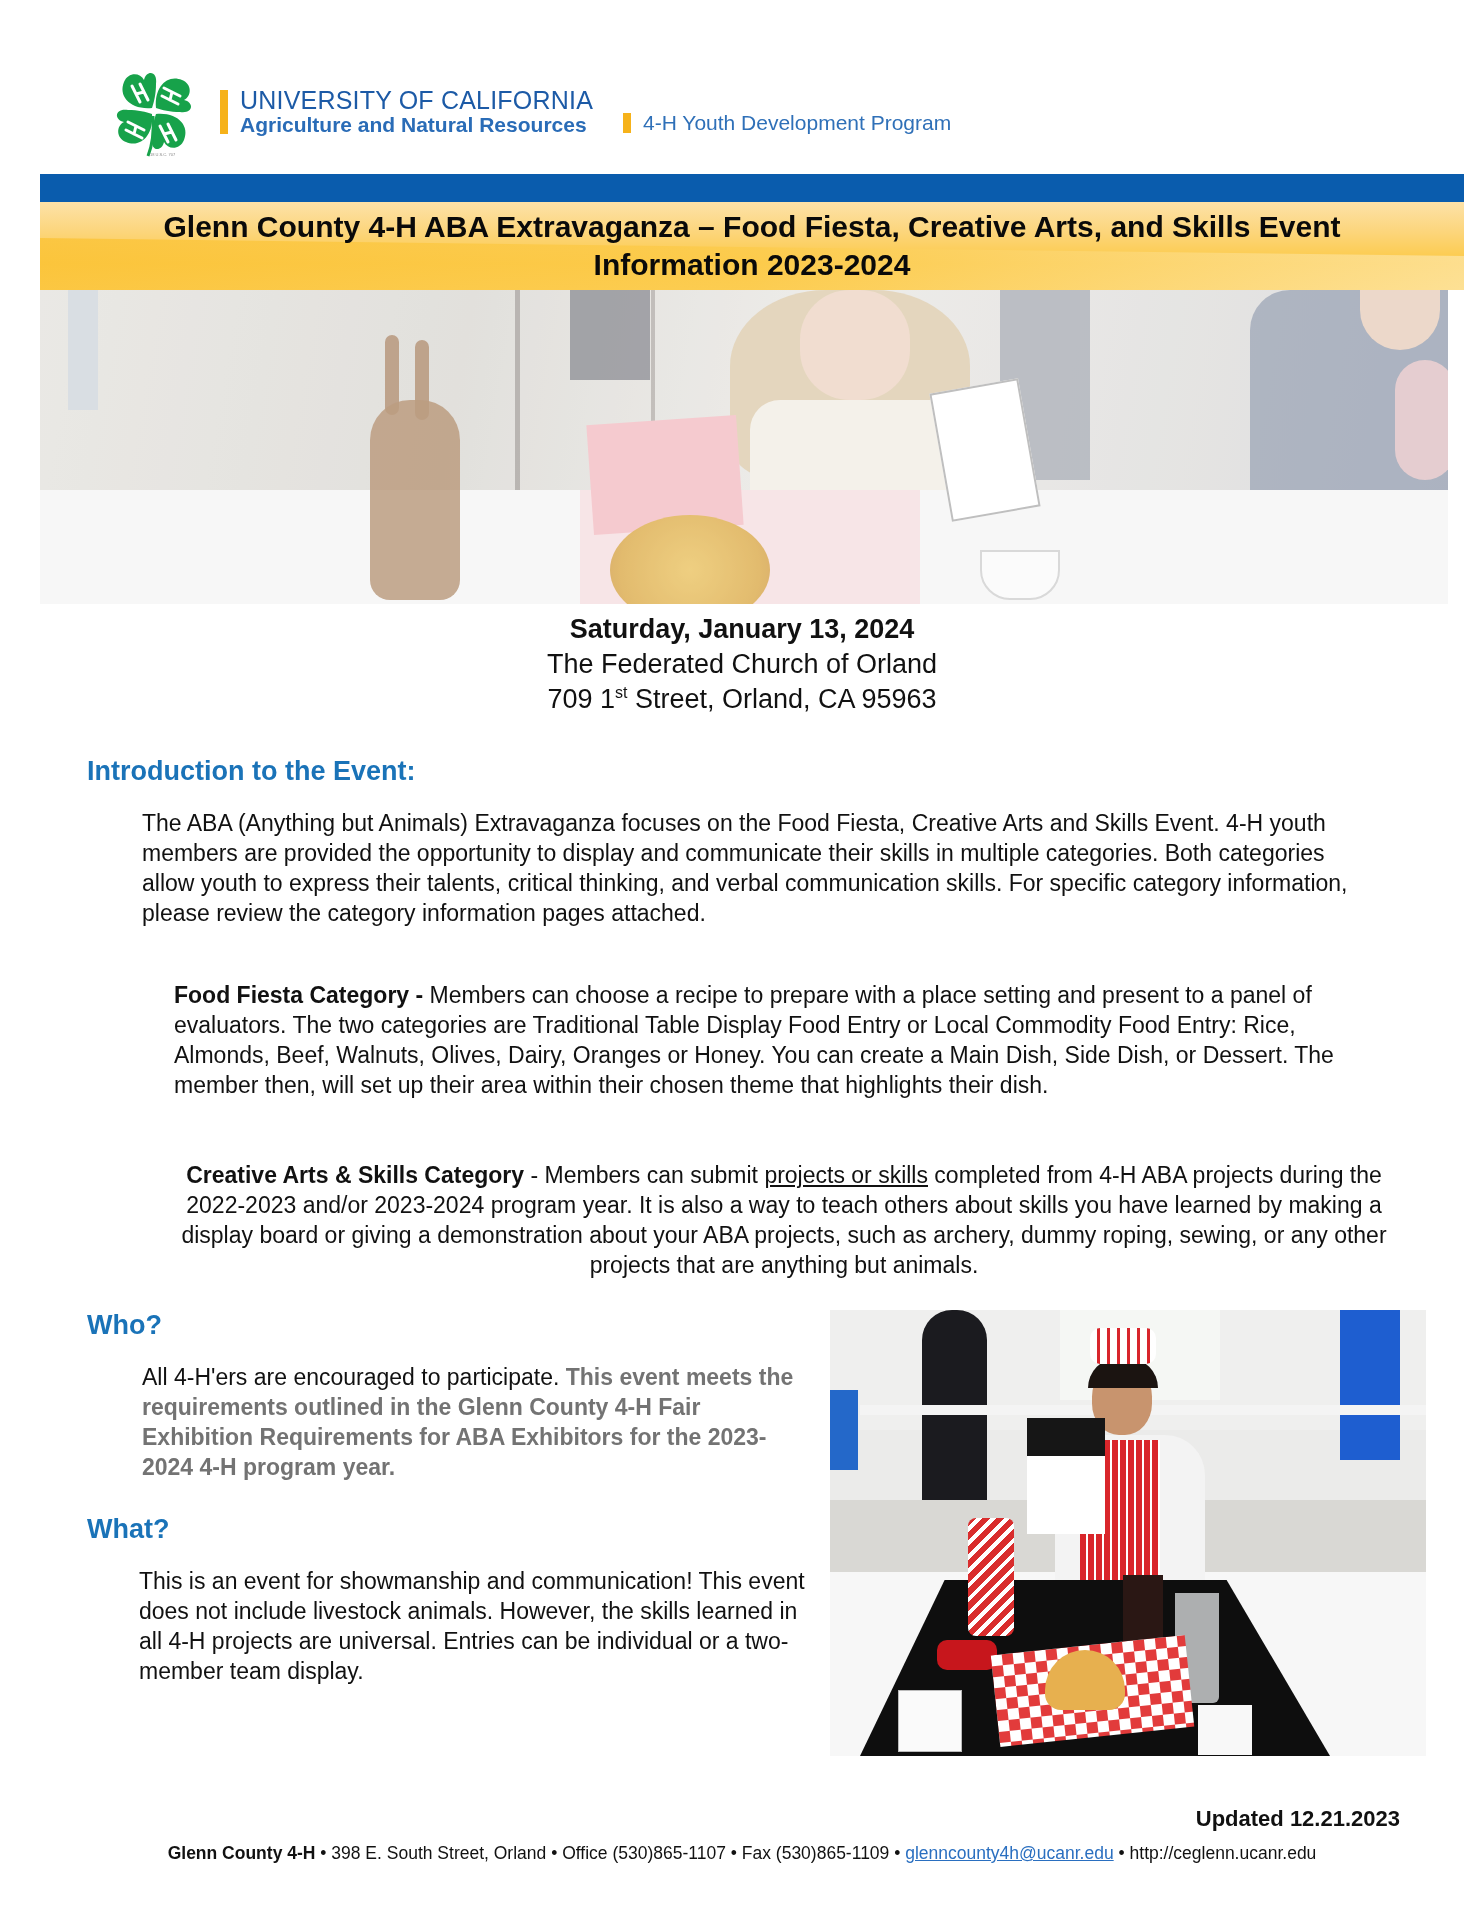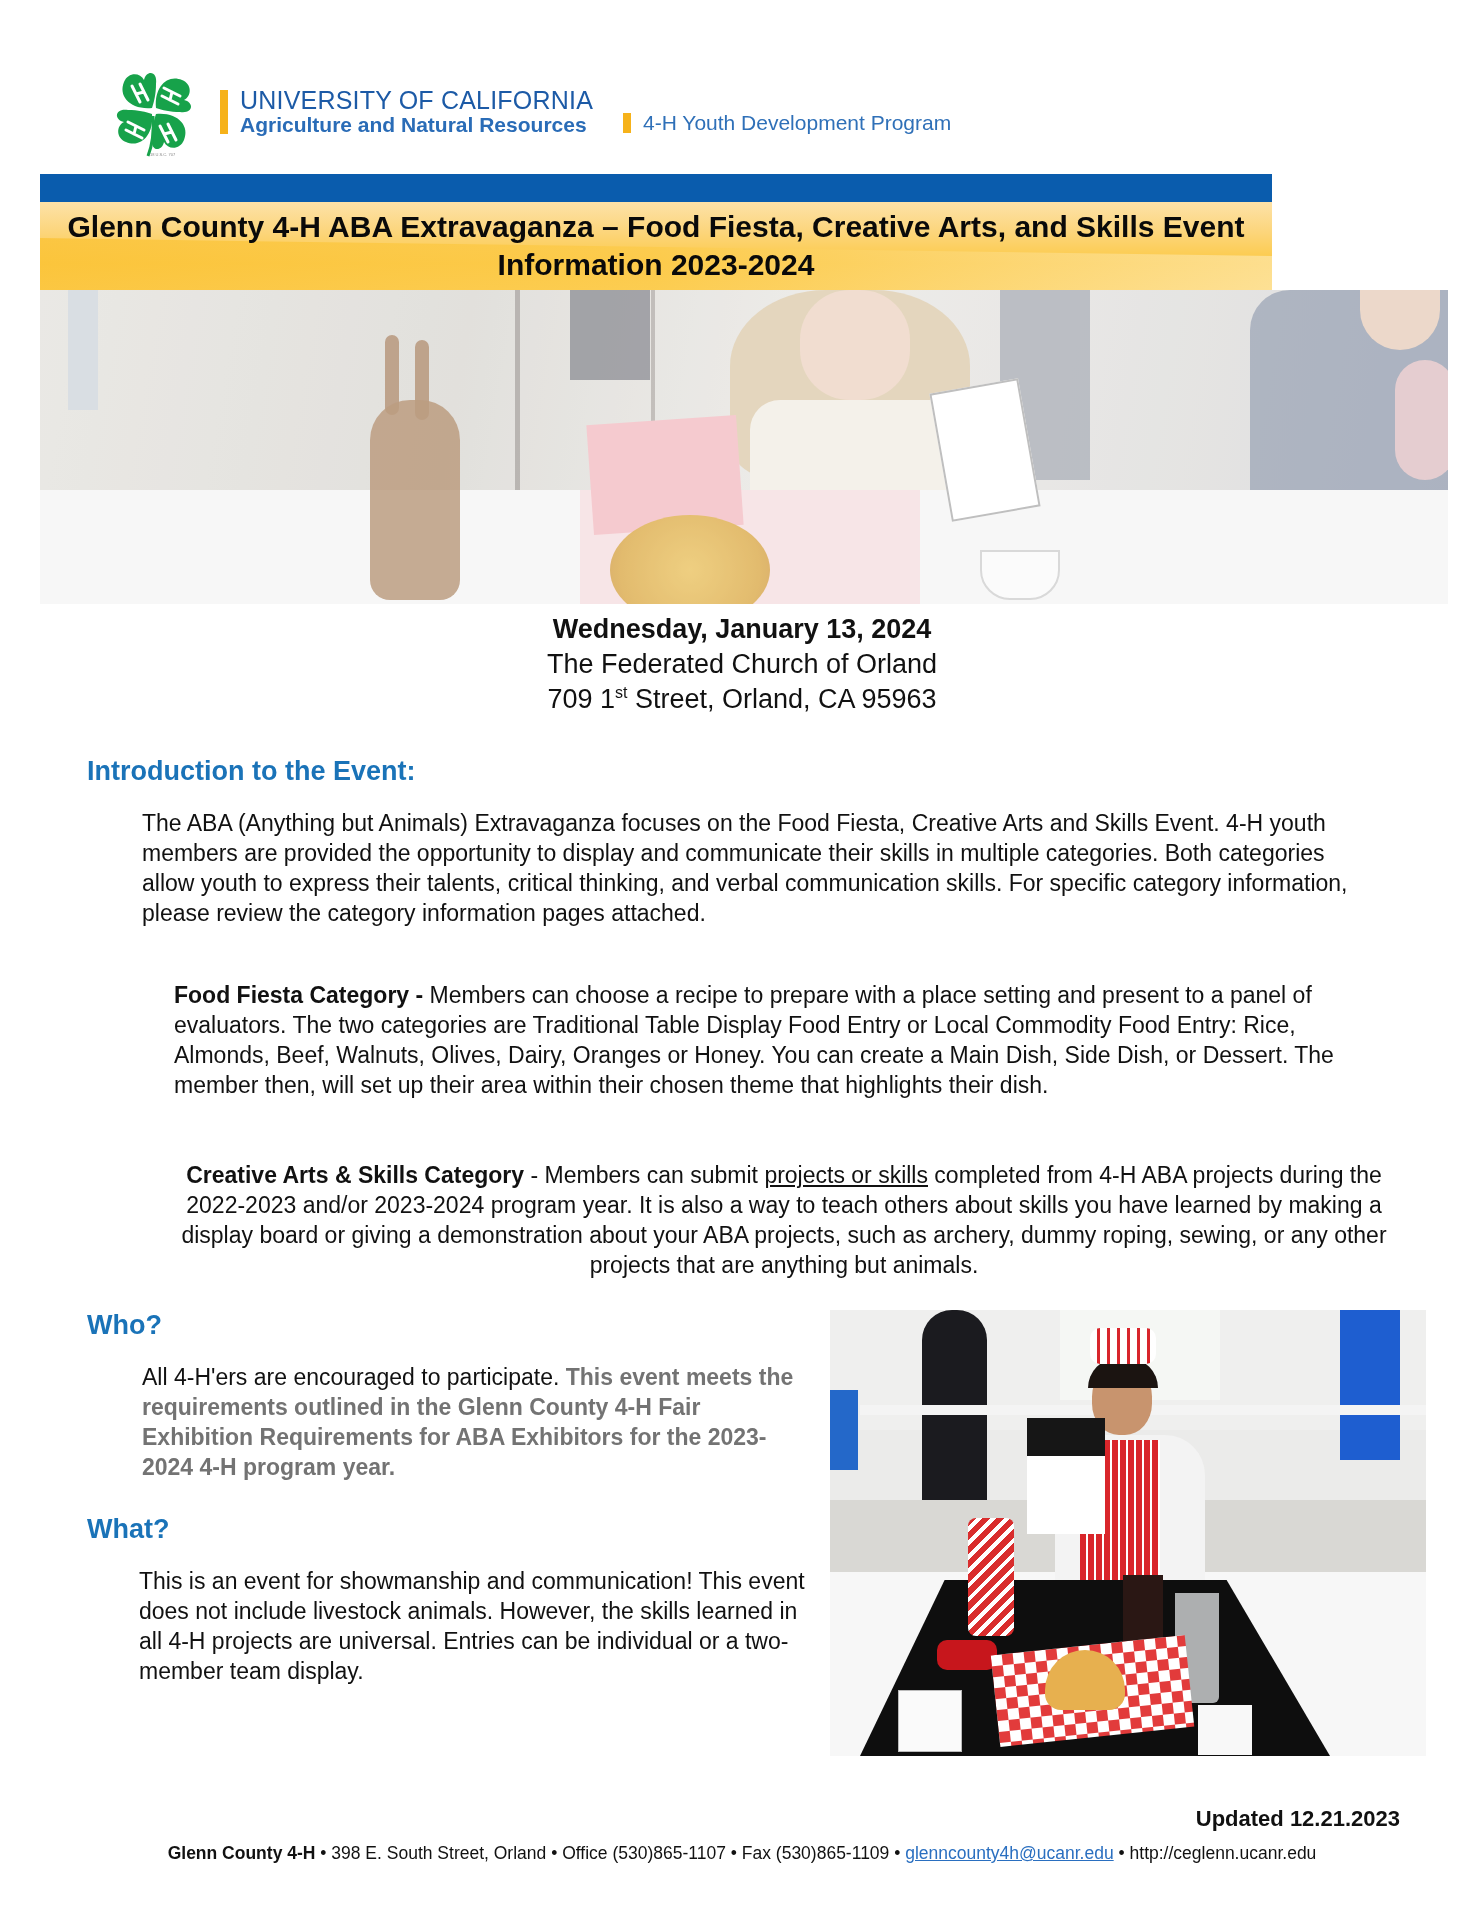--- a/index.html
+++ b/index.html
@@ -13,21 +13,21 @@
   .ucanr { margin-left: 22px; display: flex; align-items: stretch; }
   .ucanr .ybar { width: 8px; background: #f6b21a; margin-right: 12px; height: 44px; align-self: center; }
   .ucanr .txt { display: flex; flex-direction: column; justify-content: center; color: #1f5fa8; }
   .ucanr .t1 { font-weight: normal; font-size: 25px; letter-spacing: 0.2px; line-height: 26px; color: #1c5aa6; }
   .ucanr .t2 { font-weight: bold; font-size: 21px; line-height: 24px; color: #2a6cb7; }
   .youth { margin-left: 30px; margin-top: 22px; display: flex; align-items: center; }
   .youth .ybar { width: 8px; height: 20px; background: #f6b21a; margin-right: 12px; }
   .youth .t { color: #2f70b8; font-size: 21px; }
 
   
-  .banner { position: absolute; left: 40px; top: 174px; width: 1232px; }
+  .banner { position: absolute; left: 40px; top: 174px; width: 1424px; }
   .blue-strip { height: 28px; background: #0a5cad; }
   .title-band { position: relative; height: 88px; overflow: hidden; background: linear-gradient(180deg, #fde2a8 0%, #fcd57a 35%, #fcc944 70%, #fdd66e 100%); }
   .title-band .wedge { position: absolute; left: 0; top: 30px; width: 100%; height: 60px; background: linear-gradient(90deg, #fbc43a 0%, #fccb4c 50%, #fde29b 100%); clip-path: polygon(0 10%, 100% 40%, 100% 100%, 0 100%); opacity: 0.85; }
   .title-band h1 { position: relative; z-index: 2; text-align: center; font-size: 30px; line-height: 38px; font-weight: bold; color: #0a0a0a; padding-top: 6px; }
 
   
   .hero { position: absolute; left: 40px; top: 290px; width: 1408px; height: 314px; overflow: hidden; background: linear-gradient(180deg, #ece9e4 0%, #e6e3de 60%, #f7f6f4 100%); }
   .hero .floor { position: absolute; left: 0; top: 0; width: 100%; height: 230px; background: linear-gradient(100deg, #e3e1dc 0%, #d8d6d1 30%, #e8e6e2 55%, #d3d3d3 100%); }
   .hero .table { position: absolute; left: 0; top: 200px; width: 100%; height: 114px; background: #f5f5f5; }
   .hero .pole { position: absolute; left: 28px; top: 0; width: 30px; height: 120px; background: #cdd3da; }
@@ -158,21 +158,21 @@
   <div class="ear1"></div>
   <div class="ear2"></div>
   <div class="bunny"></div>
   <div class="pie"></div>
   <div class="tag"></div>
   <div class="cup"></div>
   <div class="wash"></div>
 </div>
 
 <div class="event">
-  <div class="date">Wednesday, January 13, 2024</div>
+  <div class="date">Saturday, January 13, 2024</div>
   <div>The Federated Church of Orland</div>
   <div><span>709 1</span><sup>st</sup><span> Street, Orland, CA 95963</span></div>
 </div>
 
 <div class="h2" style="top:756px;">Introduction to the Event:</div>
 <div class="para" style="left:142px; top:808px; width:1240px;">The ABA (Anything but Animals) Extravaganza focuses on the Food Fiesta, Creative Arts and Skills Event. 4-H youth members are provided the opportunity to display and communicate their skills in multiple categories. Both categories allow youth to express their talents, critical thinking, and verbal communication skills. For specific category information, please review the category information pages attached.</div>
 
 <div class="para" style="left:174px; top:980px; width:1220px;">
   <b>Food Fiesta Category -</b><span> Members can choose a recipe to prepare with a place setting and present to a panel of evaluators.  The two categories are Traditional Table Display Food Entry or Local Commodity Food Entry: Rice, Almonds, Beef, Walnuts, Olives, Dairy, Oranges or Honey. You can create a Main Dish, Side Dish, or Dessert. The member then, will set up their area within their chosen theme that highlights their dish.</span>
 </div>

